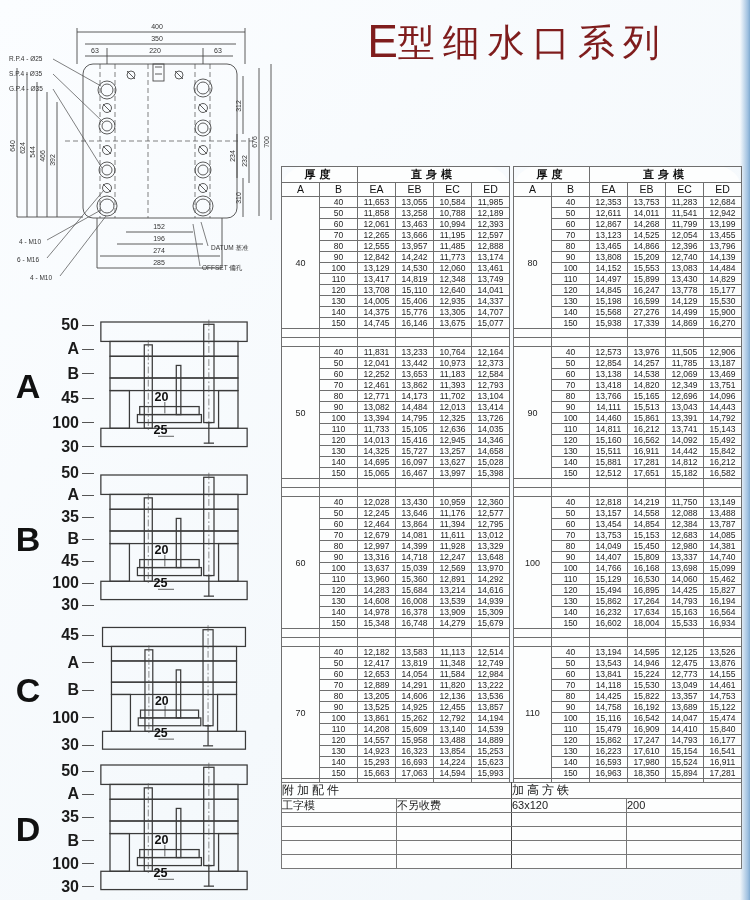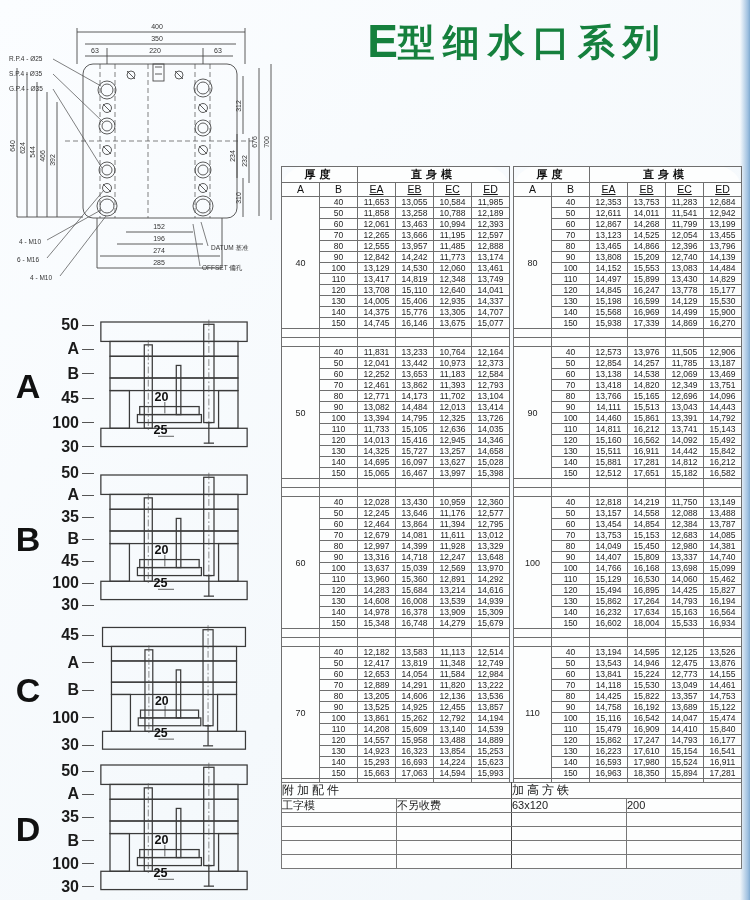--- a/index.html
+++ b/index.html
@@ -6,21 +6,21 @@
   body{
     width:750px;height:900px;position:relative;overflow:hidden;
     background:linear-gradient(135deg,#fbfdff 0%,#f5f9fc 60%,#f1f6fa 100%);
     font-family:"Liberation Sans", sans-serif;color:#222;
   }
   .edge-strip{position:absolute;right:0;top:0;width:10px;height:100%;
     background:linear-gradient(to right,rgba(200,220,240,0),#9dbfdf 80%,#7ea9cf);}
   
   .title-block{position:absolute;left:295px;top:18px;width:445px;text-align:center;}
   .title-num{font-family:"Liberation Serif", serif;font-weight:bold;font-size:54px;line-height:56px;letter-spacing:2px;color:#111;}
-  .title-series{font-weight:bold;font-size:37px;line-height:46px;letter-spacing:8px;color:#15803d;white-space:nowrap;}
+  .title-series{font-weight:normal;font-size:37px;line-height:46px;letter-spacing:8px;color:#7f1d1d;white-space:nowrap;}
   .title-series .big-e{font-family:"Liberation Sans", sans-serif;font-size:46px;vertical-align:-2px;letter-spacing:0;}
   
   .drawing{position:absolute;left:5px;top:18px;width:285px;height:292px;}
   .drawing text{font-family:"Liberation Sans", sans-serif;fill:#333;}
   
   .diagram{position:absolute;left:6px;width:272px;display:flex;align-items:stretch;}
   .diag-letter{width:44px;display:flex;align-items:center;justify-content:center;
     font-size:34px;font-weight:bold;color:#111;}
   .diag-labels{width:44px;display:flex;flex-direction:column;justify-content:space-between;
     padding:4px 0;}
@@ -35,21 +35,21 @@
   #table-left{left:281px;}
   #table-right{left:513px;}
   table.price{border-collapse:collapse;table-layout:fixed;width:229px;background:#fdfefe;border-radius:25px;}
   table.price td{border:1px solid #6f6f6f;text-align:center;padding:0;
     font-size:8.5px;line-height:10px;height:10px;color:#1d1d1d;overflow:hidden;white-space:nowrap;}
   table.price tr.hdr1 td{height:15px;line-height:15px;font-size:11px;letter-spacing:4px;font-weight:bold;color:#111;}
   table.price tr.hdr2 td{height:13px;line-height:13px;font-size:10.5px;color:#111;}
   table.price td.acell{font-size:9px;}
   table.price tr.blank td{height:8px;}
   table.price{border:1.5px solid #333;}
-  .colA{width:21px;} .colB{width:26px;} .colV{width:45px;text-decoration:underline;}
+  .colA{width:21px;} .colB{width:26px;} .colV{width:45px;}
   
   .bottom-table-wrap{position:absolute;left:281px;top:782px;width:461px;}
   table.acc{border-collapse:collapse;table-layout:fixed;width:461px;background:#fdfefe;border:1.5px solid #444;}
   table.acc td{border:1px solid #777;font-size:11px;text-align:left;padding:0;height:13px;line-height:13px;color:#222;}
   table.acc tr.ahdr td{height:15px;line-height:15px;font-size:12px;letter-spacing:3px;}
   table.acc td.mid{border-right:1.5px solid #444;}
 </style>
 </head>
 <body>
 
@@ -932,21 +932,21 @@
         <tr>
           <td>130</td>
           <td>15,198</td>
           <td>16,599</td>
           <td>14,129</td>
           <td>15,530</td>
         </tr>
         <tr>
           <td>140</td>
           <td>15,568</td>
-          <td>16,969</td>
+          <td>27,276</td>
           <td>14,499</td>
           <td>15,900</td>
         </tr>
         <tr>
           <td>150</td>
           <td>15,938</td>
           <td>17,339</td>
           <td>14,869</td>
           <td>16,270</td>
         </tr>

